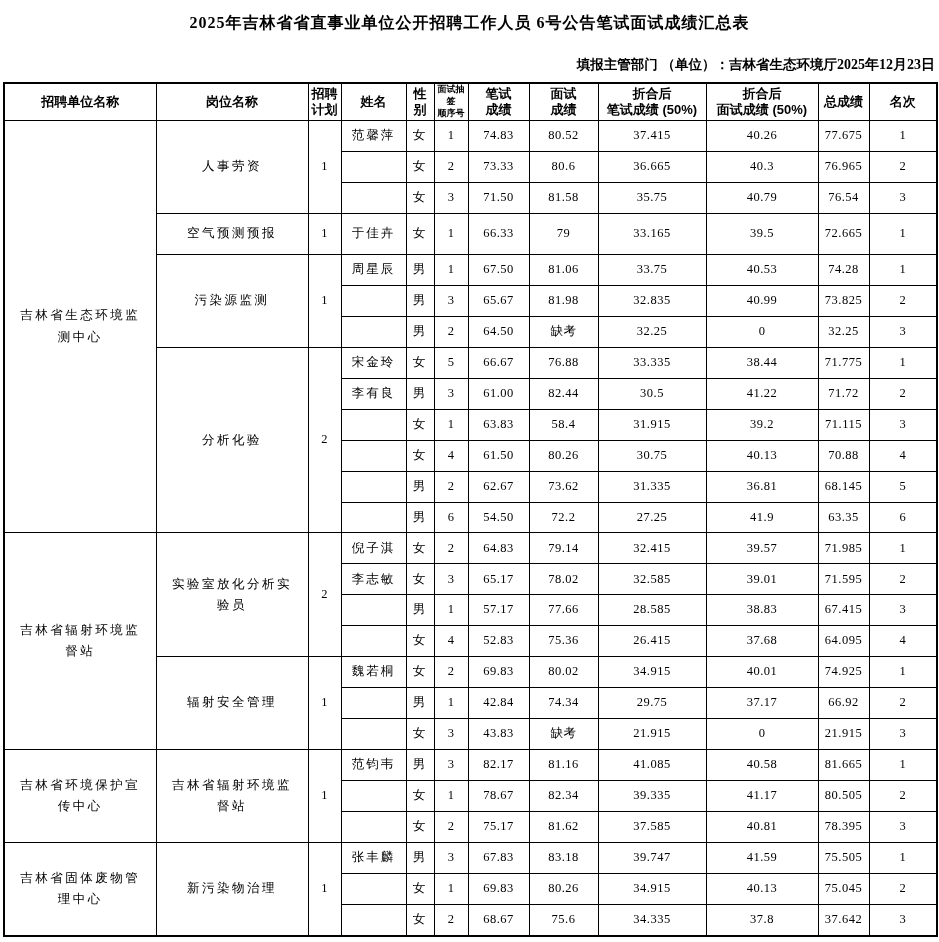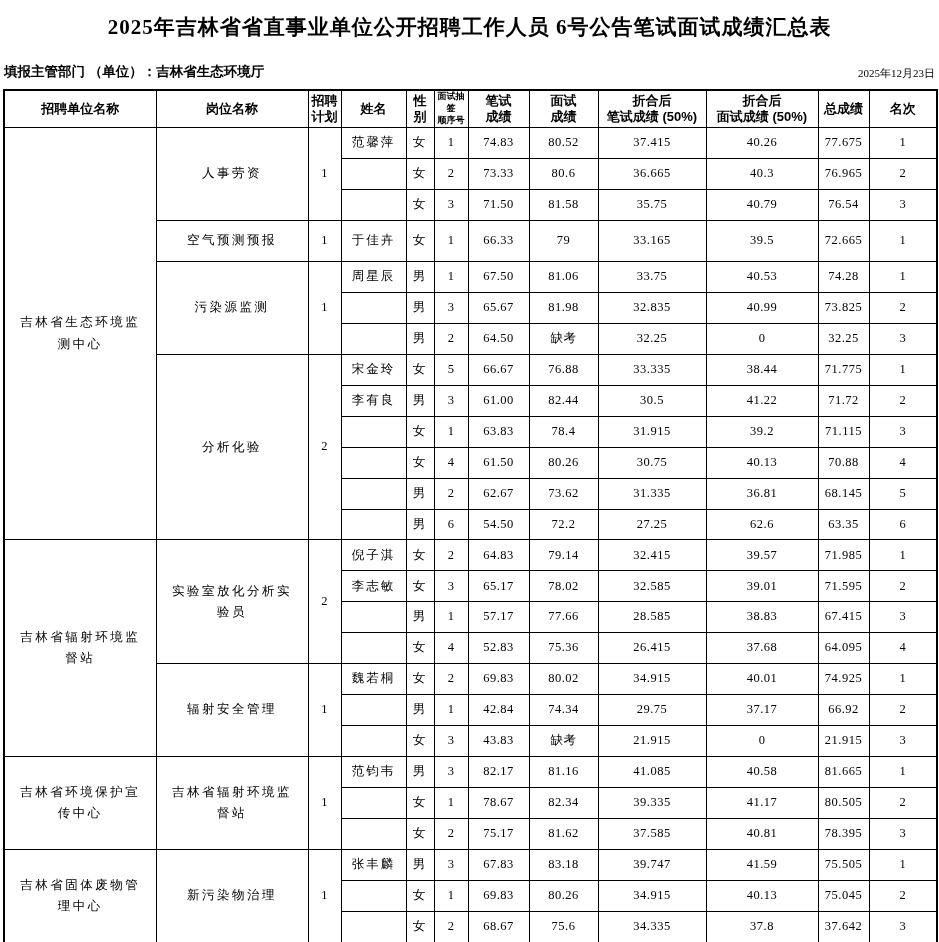--- a/index.html
+++ b/index.html
@@ -1,20 +1,20 @@
 <!DOCTYPE html>
 <html><head>
 <meta charset="utf-8">
 <style>
   html,body{margin:0;padding:0;background:#fff;color:#000;}
   body{width:939px;height:942px;font-family:"Liberation Serif","DejaVu Serif",serif;position:relative;overflow:hidden;}
-  .doc-title{margin:13px 0 0 0;text-align:center;font-size:21px;font-weight:bold;letter-spacing:1px;font-family:"Liberation Serif","DejaVu Serif",serif;}
-  .meta-row{display:flex;justify-content:space-between;align-items:flex-end;margin:22px 4px 8px 4px;}
+  .doc-title{margin:13px 0 0 0;text-align:center;font-size:16px;font-weight:bold;letter-spacing:1px;font-family:"Liberation Serif","DejaVu Serif",serif;}
+  .meta-row{display:flex;justify-content:flex-end;align-items:flex-end;margin:22px 4px 8px 4px;}
   .dept{font-size:13.5px;font-weight:bold;font-family:"Liberation Sans","DejaVu Sans",sans-serif;}
-  .date{font-size:11px;font-weight:normal;}
+  .date{font-size:14px;font-weight:bold;}
   table{border-collapse:collapse;table-layout:fixed;width:933px;height:855px;margin:0 3px;border:2px solid #000;}
   th,td{border:1px solid #000;padding:0;text-align:center;vertical-align:middle;overflow:hidden;}
   th{font-family:"Liberation Sans","DejaVu Sans",sans-serif;font-weight:bold;font-size:13px;white-space:pre-line;line-height:1.25;height:36px;}
   th:nth-child(6){font-size:9px;line-height:1.3;font-family:Liberation Serif, serif;}
   td{font-size:12.5px;line-height:1.25;}
   td.cjk{letter-spacing:2px;margin-top:32px;}
   td.unit,td.pos{letter-spacing:2.5px;font-size:12.5px;line-height:1.7;padding:0 9px;}
   td.num{letter-spacing:0.5px;}
 </style>
 </head>
@@ -172,21 +172,21 @@
         <td class="num">30.5</td>
         <td class="num">41.22</td>
         <td class="num">71.72</td>
         <td class="num">2</td>
       </tr>
       <tr>
         <td class="cjk"></td>
         <td class="cjk">女</td>
         <td class="num">1</td>
         <td class="num">63.83</td>
-        <td class="num">78.4</td>
+        <td class="num">58.4</td>
         <td class="num">31.915</td>
         <td class="num">39.2</td>
         <td class="num">71.115</td>
         <td class="num">3</td>
       </tr>
       <tr>
         <td class="cjk"></td>
         <td class="cjk">女</td>
         <td class="num">4</td>
         <td class="num">61.50</td>
@@ -207,21 +207,21 @@
         <td class="num">68.145</td>
         <td class="num">5</td>
       </tr>
       <tr>
         <td class="cjk"></td>
         <td class="cjk">男</td>
         <td class="num">6</td>
         <td class="num">54.50</td>
         <td class="num">72.2</td>
         <td class="num">27.25</td>
-        <td class="num">62.6</td>
+        <td class="num">41.9</td>
         <td class="num">63.35</td>
         <td class="num">6</td>
       </tr>
       <tr>
         <td rowspan="7" class="unit">吉林省辐射环境监督站</td>
         <td rowspan="4" class="pos">实验室放化分析实验员</td>
         <td rowspan="4" class="num">2</td>
         <td class="cjk">倪子淇</td>
         <td class="cjk">女</td>
         <td class="num">2</td>

